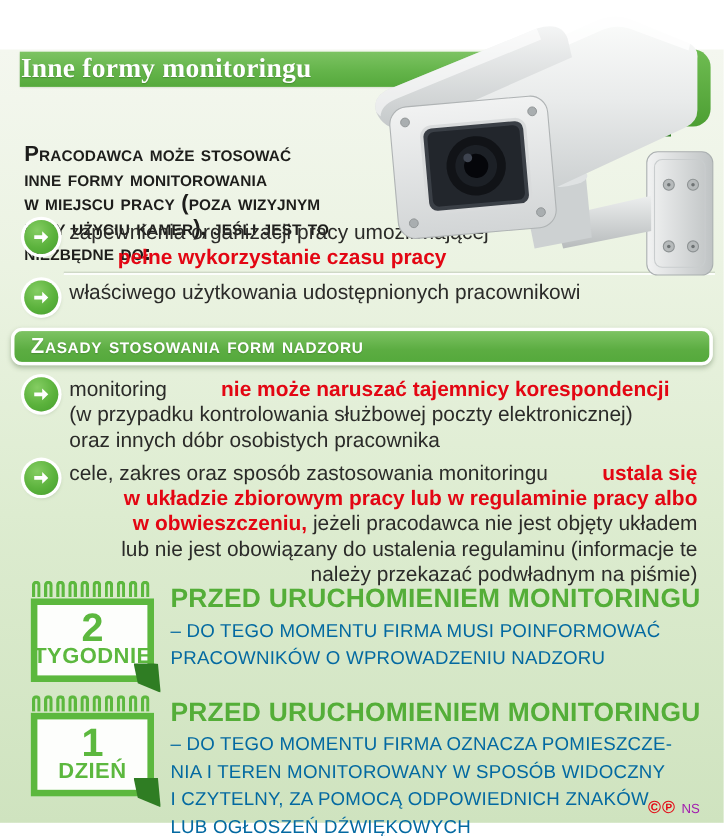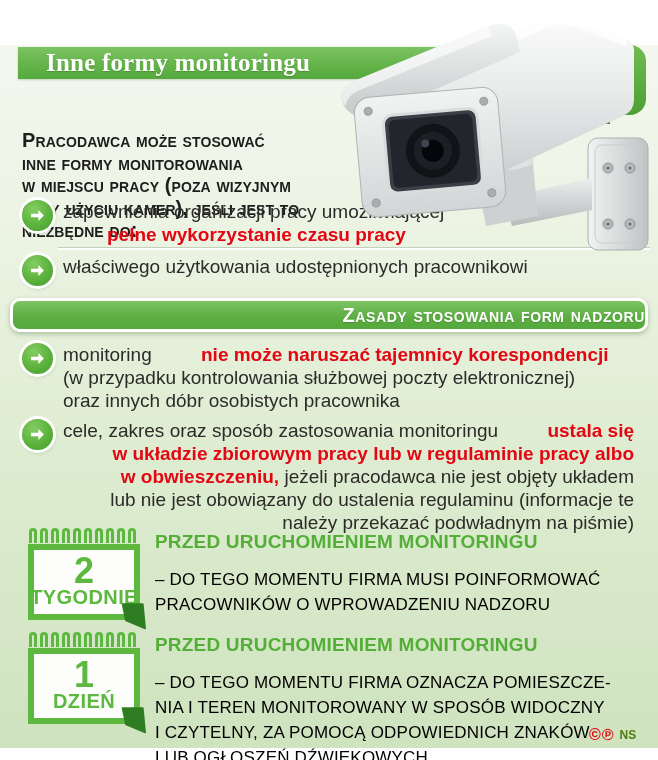--- a/index.html
+++ b/index.html
@@ -19,21 +19,21 @@
     background:linear-gradient(180deg,#6fbc52 0%,#4d9f33 100%);
     border-radius:0 16px 16px 0;
   }
   .ribbon-curl{
     position:absolute;left:584px;top:108px;width:26px;height:16px;
     background:#2e7d23;border-radius:0 0 0 14px;
   }
   .header-bar{
     position:absolute;left:18px;top:47px;width:590px;height:32px;
     background:linear-gradient(180deg,#7dc363 0%,#64b44a 55%,#55a93c 100%);
-    display:flex;align-items:center;padding-left:28px;box-sizing:border-box;
+    display:flex;align-items:center;padding-left:1px;box-sizing:border-box;
     box-shadow:0 1px 2px rgba(70,100,60,.25);
   }
   .header-title{
     font-family:"Liberation Serif",serif;font-weight:bold;font-size:25px;color:#ffffff;
     text-shadow:0 1px 1px rgba(40,80,30,.35);letter-spacing:.2px;
   }
   .intro{
     position:absolute;left:22px;top:85px;width:348px;
     font-size:20px;line-height:22.5px;font-weight:bold;color:#1d1d1b;
     font-variant:small-caps;white-space:pre-line;letter-spacing:.1px;margin-top:44px;
@@ -56,21 +56,20 @@
     position:absolute;left:58px;top:248px;width:592px;height:2px;
     background:rgba(255,255,255,.85);
     box-shadow:0 -1px 0 rgba(110,130,100,.3);
   }
   .section-bar{
     position:absolute;left:10px;top:298px;width:638px;height:34px;
     background:linear-gradient(180deg,#7dc363 0%,#5cad42 60%,#55a93c 100%);
     border:3px solid #ffffff;border-radius:10px;box-sizing:border-box;
     display:flex;align-items:center;padding-left:15px;
     box-shadow:0 2px 5px rgba(80,110,70,.4);
-    justify-content:flex-end;
   }
   .section-title{
     color:#ffffff;font-weight:bold;font-size:20px;font-variant:small-caps;
     letter-spacing:.6px;text-shadow:0 1px 1px rgba(40,80,30,.3);
   }
   
   .calendar{position:absolute;left:28px;width:112px;}
   .cal-rings{display:flex;gap:3px;padding:0 1px;height:16px;align-items:flex-end;}
   .ring{
     width:8px;height:15px;box-sizing:border-box;
@@ -82,28 +81,28 @@
     position:relative;
   }
   .cal-num{font-size:36px;font-weight:bold;color:#5cb83e;line-height:30px;}
   .cal-unit{font-size:20px;font-weight:bold;color:#5cb83e;letter-spacing:.4px;}
   .cal-fold{
     position:absolute;right:-14px;bottom:-14px;width:28px;height:26px;
     background:#2f7d23;clip-path:polygon(0 12%,78% 0,100% 100%,22% 78%);
     transform:rotate(8deg);
   }
   .deadline-text{position:absolute;left:155px;width:500px;}
-  .deadline-heading{color:#54ae38;font-weight:bold;font-size:19px;letter-spacing:.2px;}
+  .deadline-heading{color:#54ae38;font-weight:bold;font-size:24px;letter-spacing:.2px;}
   .deadline-body{
-    color:#000000;font-size:17px;line-height:25px;white-space:pre-line;
-    letter-spacing:.2px;margin-top:14px;
+    color:#0369a1;font-size:17px;line-height:25px;white-space:pre-line;
+    letter-spacing:.2px;margin-top:2px;
   }
   .credit{position:absolute;left:589px;top:726px;display:flex;align-items:center;gap:5px;}
   .copyright-symbols{color:#e30613;font-size:16px;font-weight:bold;letter-spacing:1px;}
-  .credit-ns{color:#4d7c0f;font-size:12px;font-weight:bold;}
+  .credit-ns{color:#a21caf;font-size:12px;font-weight:normal;}
   .camera{position:absolute;left:336px;top:2px;width:320px;height:250px;z-index:5;}
 </style>
 </head>
 <body>
 
 <div class="panel"></div>
 
 <div class="ribbon-end"></div>
 <div class="ribbon-curl"></div>
 

